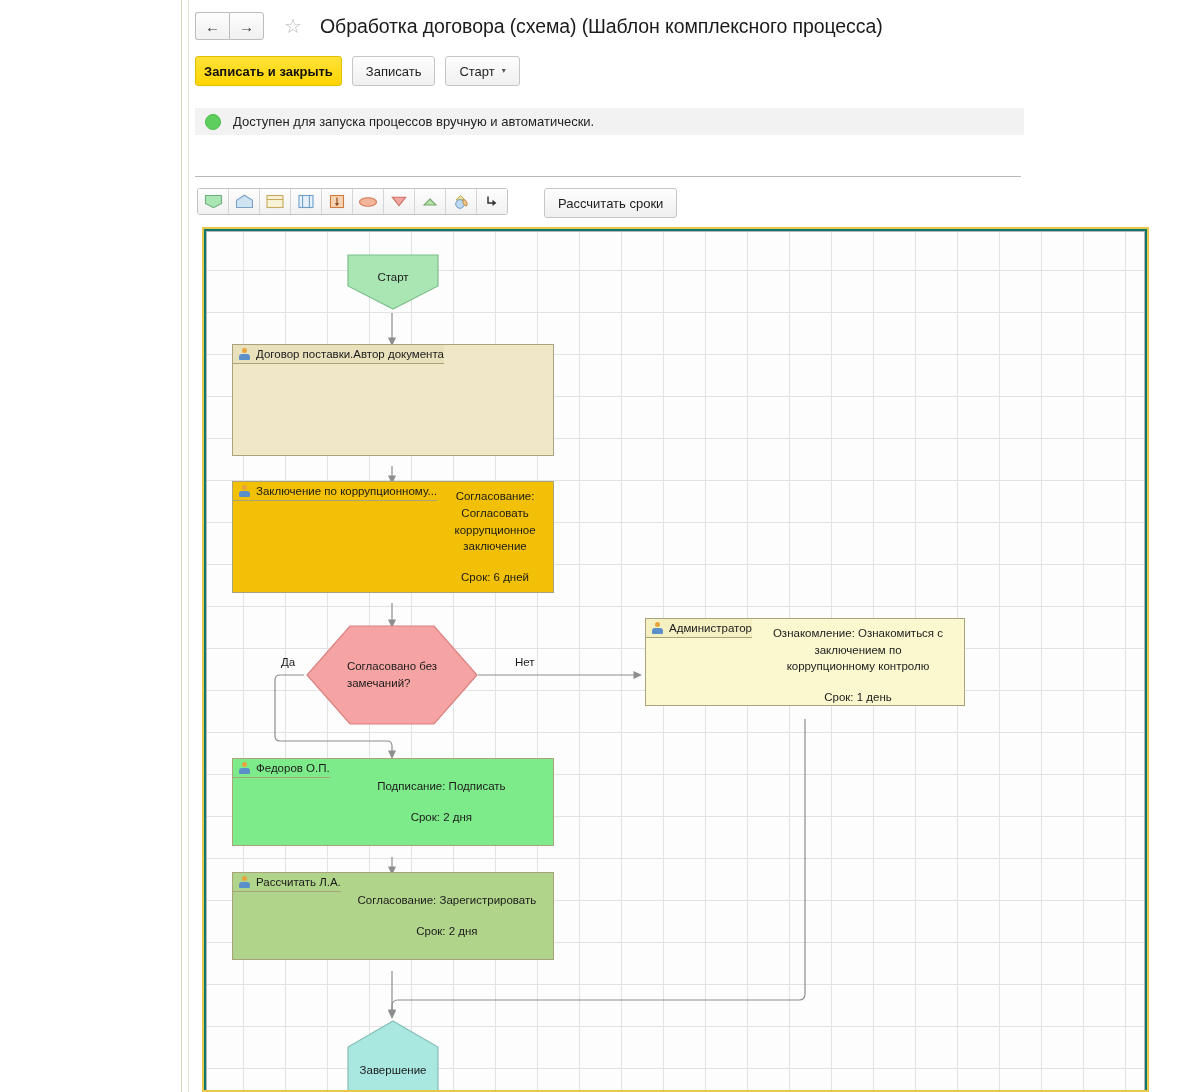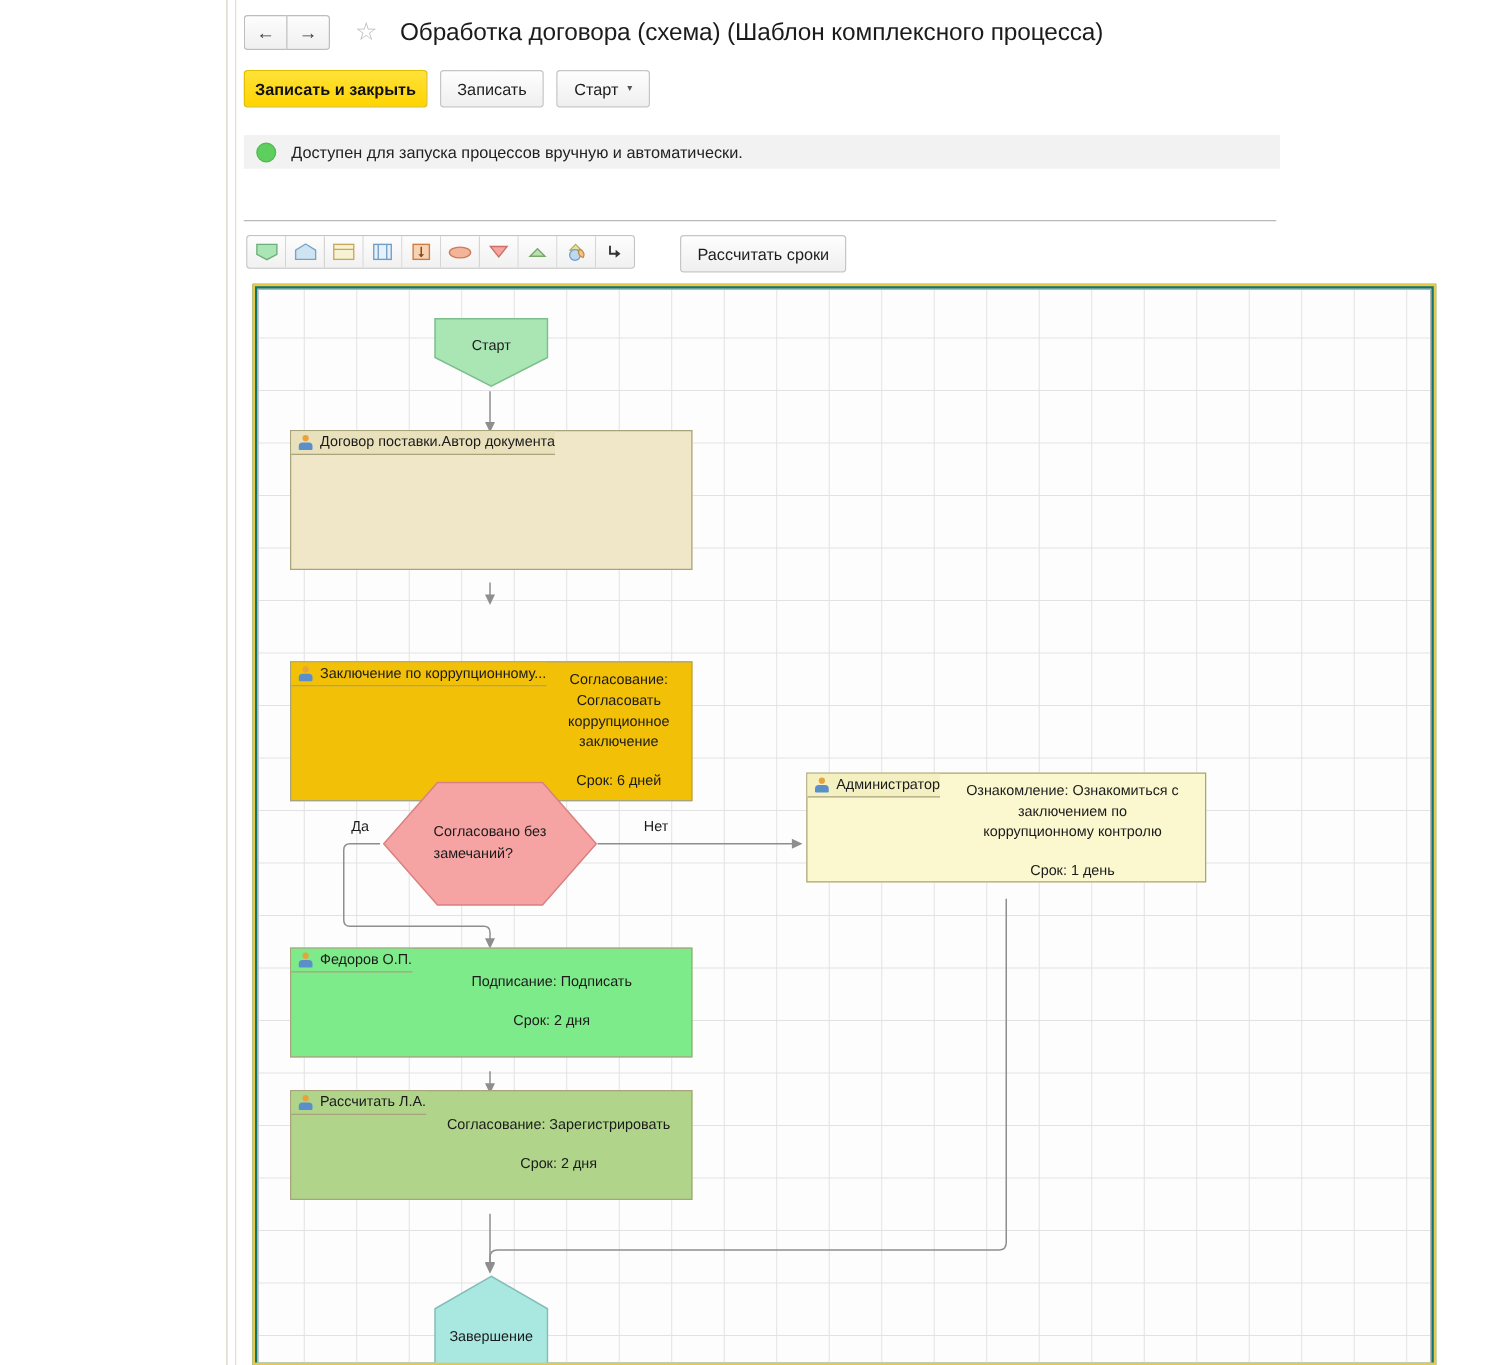--- a/index.html
+++ b/index.html
@@ -280,21 +280,21 @@
           <div class="node task" style="left:25px;top:112px;width:322px;height:112px;background:#efe7c8;">
             <div class="task-head" style="background:#e9e0bc;">
               <span class="person-icon">
                   <i class="head"></i>
                   <i class="body"></i>
                 </span>
               <span class="ptitle">Договор поставки.Автор документа</span>
             </div>
           </div>
 
-          <div class="node task" style="left:25px;top:249px;width:322px;height:112px;background:#f2c007;margin-top:48px;">
+          <div class="node task" style="left:25px;top:249px;width:322px;height:112px;background:#f2c007;">
             <div class="task-head" style="background:#f2c007;">
               <span class="person-icon">
                   <i class="head"></i>
                   <i class="body"></i>
                 </span>
               <span class="ptitle">Заключение  по  коррупционному...</span>
             </div>
             <div class="task-body">
               <div>Согласование: Согласовать коррупционное</div>
               <div>заключение</div>

